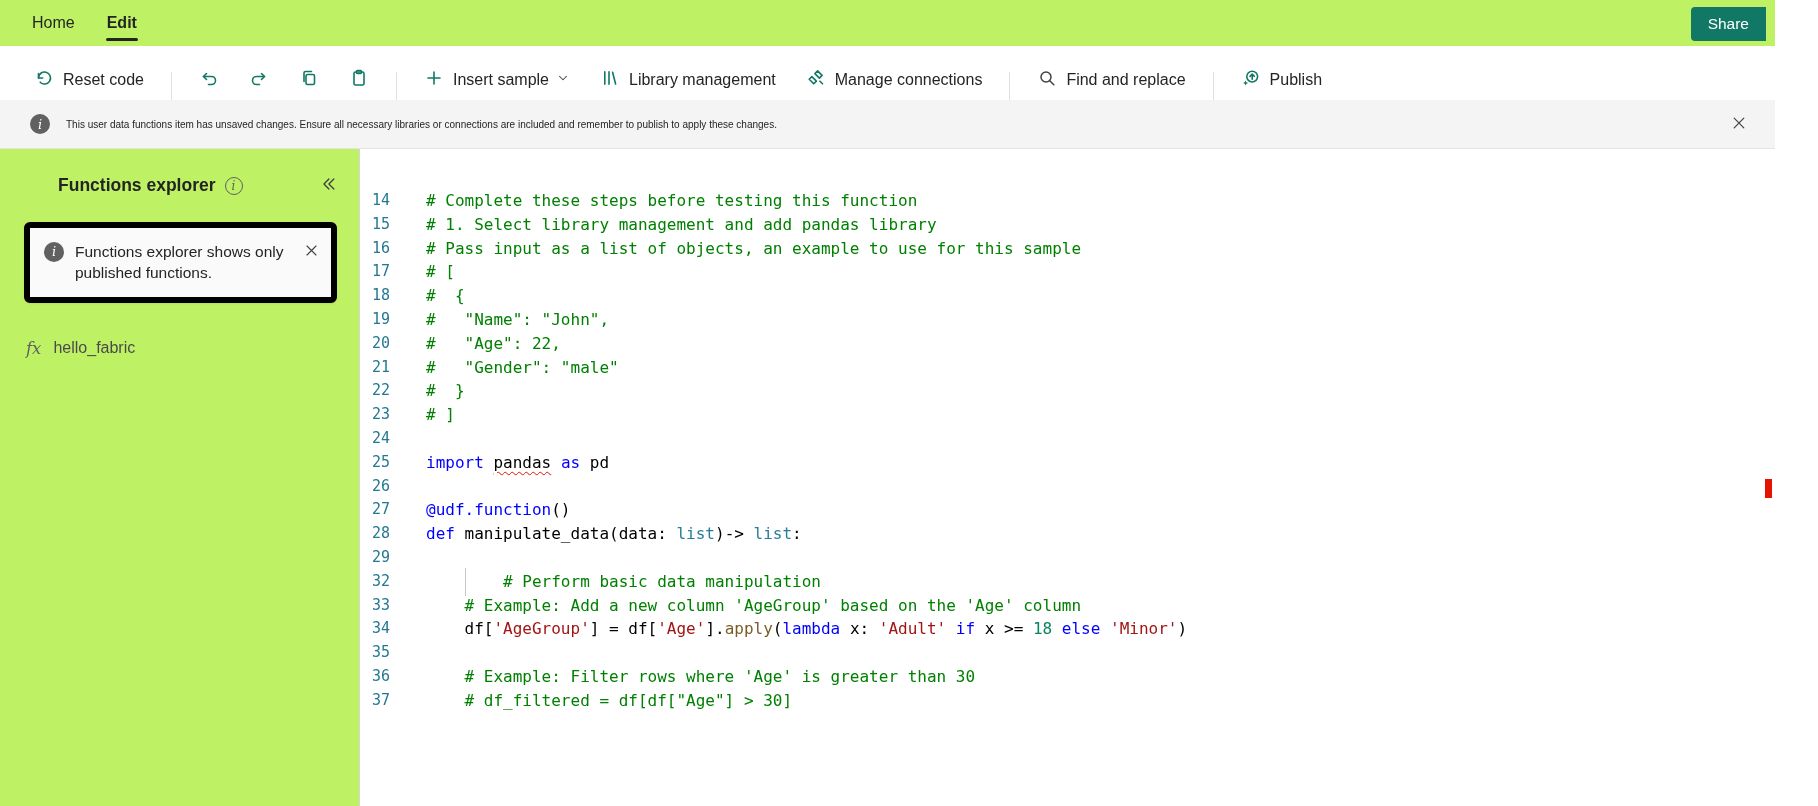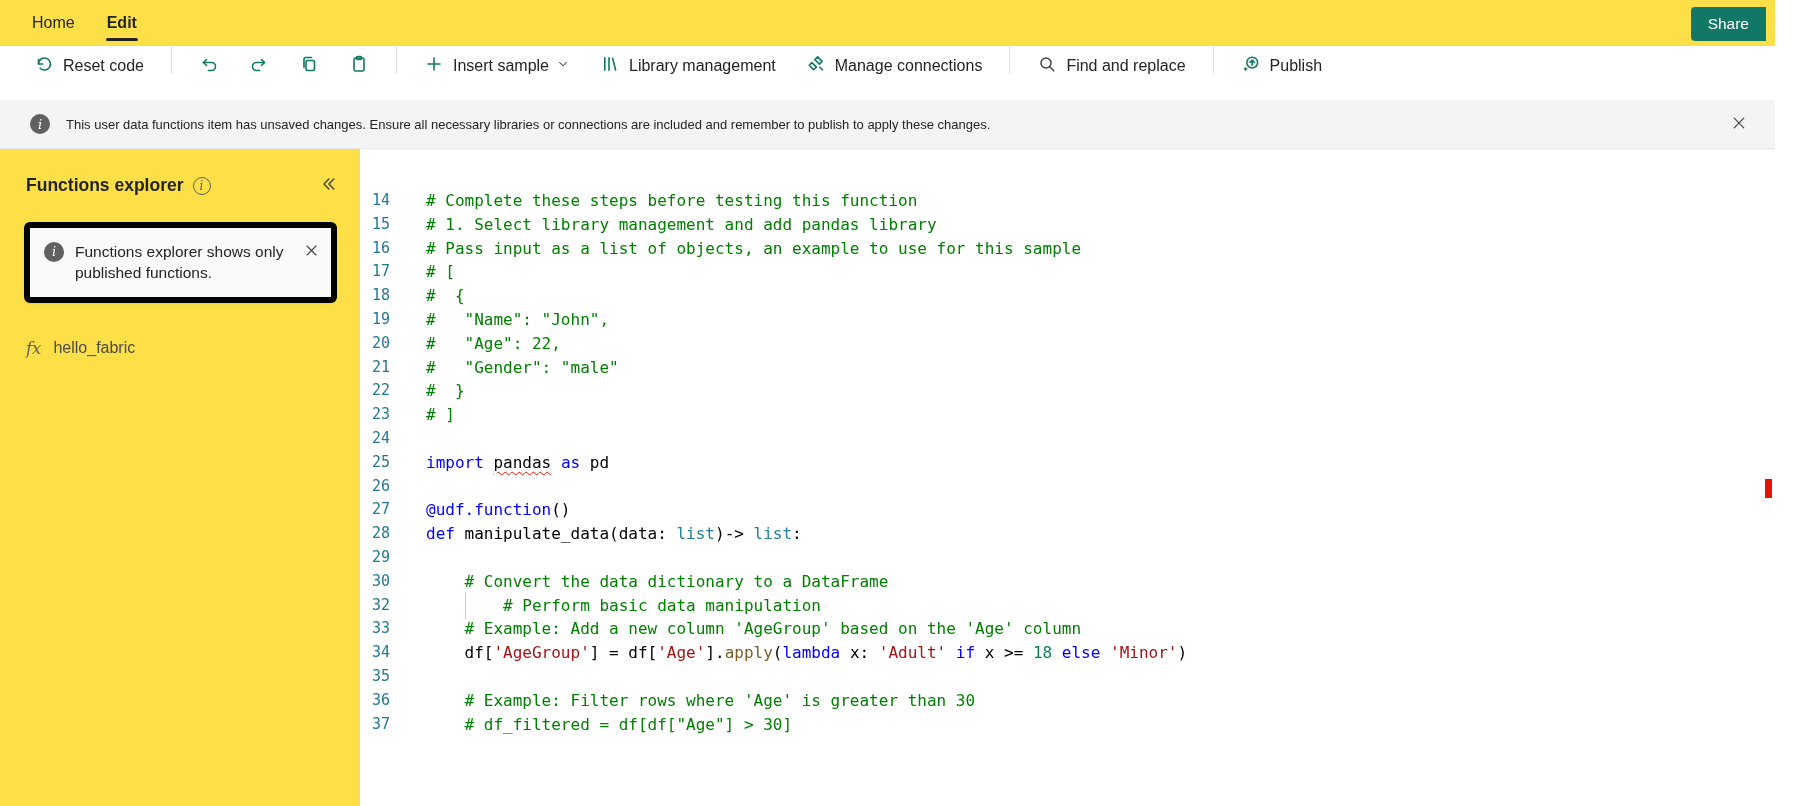--- a/index.html
+++ b/index.html
@@ -1,63 +1,63 @@
 <!DOCTYPE html>
 <html><head>
 <meta charset="utf-8">
 <style>
   * { margin:0; padding:0; box-sizing:border-box; }
   html,body { background:#fff; }
   .app {
-    width:1775px; height:806px; position:relative; background:#fde047; overflow:hidden;
+    width:1775px; height:806px; position:relative; background:#bef264; overflow:hidden;
     font-family:"Liberation Sans", sans-serif; color:#242424;
   }
 
   
   .tabbar { display:flex; align-items:center; height:46px; padding-left:16px; position:relative; }
   .tab { padding:12px 16px; font-size:16px; cursor:pointer; position:relative; color:#242424; }
   .tab.active { font-weight:700; }
   .tab.active::after { content:""; position:absolute; left:15px; right:15px; bottom:3px; height:3px; background:#242424; border-radius:2px; }
   .share-btn {
     position:absolute; right:9px; top:7px; background:#117865; color:#fff; border:none;
     font-size:15.5px; font-family:inherit; padding:8px 17px; border-radius:4px 0 0 4px; cursor:pointer;
   }
 
   
-  .toolbar { height:54px; display:flex; align-items:flex-start; padding:0 32px 0 22px; gap:6px; background:#fff; }
+  .toolbar { height:54px; display:flex; align-items:flex-end; padding:0 32px 0 22px; gap:6px; background:#fff; }
   .tb-btn {
     display:flex; align-items:center; gap:9px; background:none; border:none; font-size:16px;
     color:#242424; padding:8px 12px; border-radius:4px; cursor:pointer; font-family:inherit; white-space:nowrap;
   }
   .tb-btn svg { flex:none; }
   .sep { width:1px; height:28px; background:#e0e0e0; margin:0 9px; flex:none; }
   .icon-stroke { stroke:#117865; fill:none; stroke-width:1.6; stroke-linecap:round; stroke-linejoin:round; }
   .icon-dark { stroke:#424242; fill:none; stroke-width:1.5; stroke-linecap:round; stroke-linejoin:round; }
   .chev { margin-left:-2px; }
 
   
   .banner {
     height:49px; background:#f4f4f4; display:flex; align-items:center; gap:16px;
-    padding:0 22px 0 30px; font-size:13px; border-bottom:1px solid #e4e4e4;
+    padding:0 22px 0 30px; font-size:10px; border-bottom:1px solid #e4e4e4;
   }
   .info-badge {
     width:20px; height:20px; border-radius:50%; background:#616161; color:#fff; flex:none;
     display:flex; align-items:center; justify-content:center;
     font-family:"DejaVu Serif", serif; font-style:italic; font-size:13px;
   }
   .info-badge::after { content:"i"; }
   .x-btn { background:none; border:none; cursor:pointer; padding:6px; display:flex; align-items:center; }
   .banner .x-btn { margin-left:auto; }
 
   
   .content { display:flex; height:657px; }
 
   .sidebar { width:360px; border-right:1px solid #d6d6d6; padding-top:22px; position:relative; flex:none; }
   .side-head { display:flex; align-items:center; gap:9px; padding:0 16px 0 26px; }
-  .side-title { font-size:17.5px; font-weight:700; }
+  .side-title { font-size:17.5px; font-weight:700;margin-left:32px; }
   .info-outline {
     width:18px; height:18px; border:1.3px solid #616161; border-radius:50%; color:#616161; flex:none;
     display:flex; align-items:center; justify-content:center;
     font-family:"DejaVu Serif", serif; font-style:italic; font-size:12px; cursor:pointer;
   }
   .info-outline::after { content:"i"; }
   .collapse-btn { margin-left:auto; background:none; border:none; cursor:pointer; padding:4px 6px; }
 
   .notice {
     margin:22px 22px 0 24px; background:#fafafa; border:6px solid #000000; border-radius:6px;
@@ -259,21 +259,20 @@
           <div class="code-line"><span class="ln">20</span><span class="lc"><span class="cm">#   "Age": 22,</span></span></div>
           <div class="code-line"><span class="ln">21</span><span class="lc"><span class="cm">#   "Gender": "male"</span></span></div>
           <div class="code-line"><span class="ln">22</span><span class="lc"><span class="cm">#  }</span></span></div>
           <div class="code-line"><span class="ln">23</span><span class="lc"><span class="cm"># ]</span></span></div>
           <div class="code-line"><span class="ln">24</span><span class="lc"></span></div>
           <div class="code-line"><span class="ln">25</span><span class="lc"><span class="kw">import</span><span> </span><span class="sq">pandas</span><span> </span><span class="kw">as</span><span> pd</span></span></div>
           <div class="code-line"><span class="ln">26</span><span class="lc"></span></div>
           <div class="code-line"><span class="ln">27</span><span class="lc"><span class="kw">@udf.function</span><span>()</span></span></div>
           <div class="code-line"><span class="ln">28</span><span class="lc"><span class="kw">def</span><span> manipulate_data(data: </span><span class="ty">list</span><span>)-&gt; </span><span class="ty">list</span><span>:</span></span></div>
           <div class="code-line"><span class="ln">29</span><span class="lc"></span></div>
-          <div class="code-line"><span class="ln">30</span><span class="lc"><span class="cm">    # Convert the data dictionary to a DataFrame</span></span></div>
           <div class="code-line"><span class="ln">32</span><span class="lc"><span class="indent-guide" style="left: 4ch;"></span><span class="cm">        # Perform basic data manipulation</span></span></div>
           <div class="code-line"><span class="ln">33</span><span class="lc"><span class="cm">    # Example: Add a new column 'AgeGroup' based on the 'Age' column</span></span></div>
           <div class="code-line"><span class="ln">34</span><span class="lc"><span>    df[</span><span class="st">'AgeGroup'</span><span>] = df[</span><span class="st">'Age'</span><span>].</span><span class="fn">apply</span><span>(</span><span class="kw">lambda</span><span> x: </span><span class="st">'Adult'</span><span> </span><span class="kw">if</span><span> x &gt;= </span><span class="nu">18</span><span> </span><span class="kw">else</span><span> </span><span class="st">'Minor'</span><span>)</span></span></div>
           <div class="code-line"><span class="ln">35</span><span class="lc"></span></div>
           <div class="code-line"><span class="ln">36</span><span class="lc"><span class="cm">    # Example: Filter rows where 'Age' is greater than 30</span></span></div>
           <div class="code-line"><span class="ln">37</span><span class="lc"><span class="cm">    # df_filtered = df[df["Age"] &gt; 30]</span></span></div>
         </div>
       <div class="scroll-track">
         <div class="err-marker"></div>
       </div>

